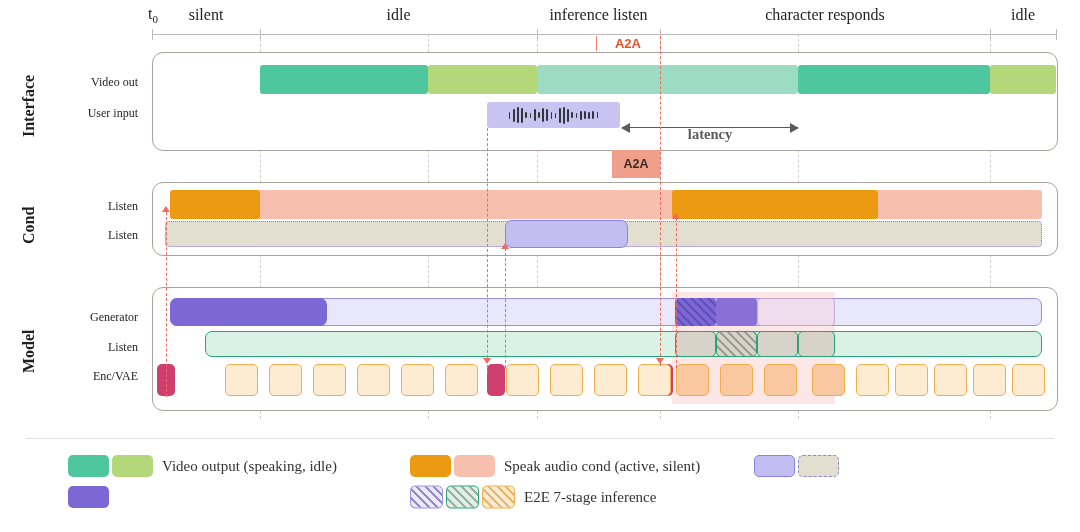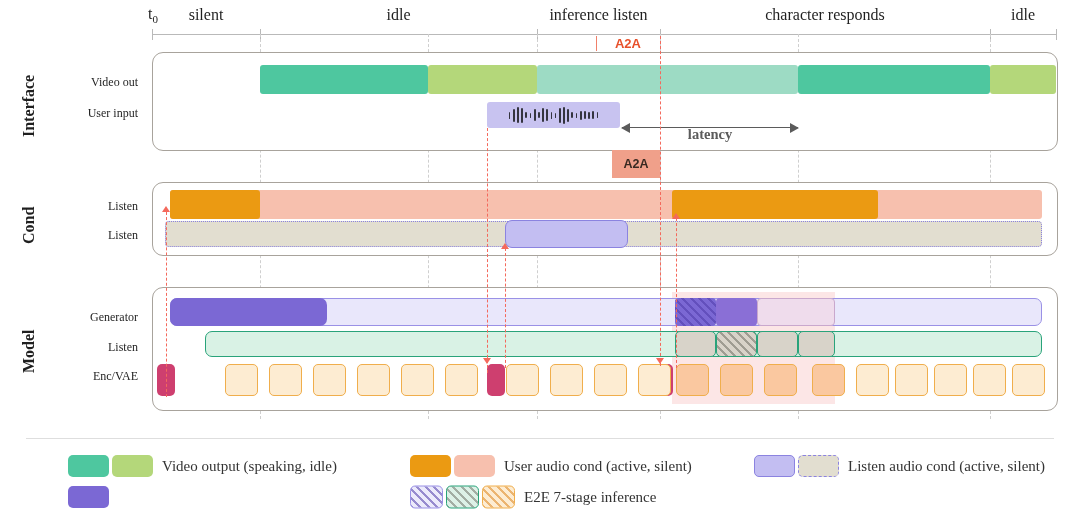--- a/index.html
+++ b/index.html
@@ -247,26 +247,25 @@
       <div class="lg-sw" style="background: rgb(78, 199, 159);"></div>
       <div class="lg-sw lg-gap" style="background: rgb(180, 215, 122);"></div>
       <span class="lg-text">Video output (speaking, idle)</span>
     </div>
     <div class="lg-item" style="left: 62px; top: 497px; transform: translateY(-50%);">
       <div class="lg-sw" style="background: rgb(123, 104, 212);"></div>
     </div>
     <div class="lg-item" style="left: 404px; top: 466px; transform: translateY(-50%);">
       <div class="lg-sw" style="background: rgb(235, 154, 18);"></div>
       <div class="lg-sw lg-gap" style="background: rgb(247, 192, 174);"></div>
-      <span class="lg-text">User audio cond (active, silent)</span>
+      <span class="lg-text">Speak audio cond (active, silent)</span>
     </div>
     <div class="lg-item" style="left: 404px; top: 497px; transform: translateY(-50%);">
       <div class="lg-sw hatch-purple" style="width: 33px; height: 23px; border-radius: 5px; box-sizing: border-box; border: 1.5px solid rgb(154, 145, 230); background-color: rgb(236, 234, 251);"></div>
       <div class="lg-sw lg-gap hatch-green" style="width: 33px; height: 23px; border-radius: 5px; box-sizing: border-box; border: 1.5px solid rgb(41, 163, 122); background-color: rgb(221, 241, 231); margin-left: 3px;"></div>
       <div class="lg-sw lg-gap hatch-orange" style="width: 33px; height: 23px; border-radius: 5px; box-sizing: border-box; border: 1.5px solid rgb(240, 174, 76); background-color: rgb(253, 236, 210); margin-left: 3px;"></div>
       <span class="lg-text">E2E 7-stage inference</span>
     </div>
     <div class="lg-item" style="left: 748px; top: 466px; transform: translateY(-50%);">
       <div class="lg-sw" style="background: rgb(195, 190, 242); border: 1.5px solid rgb(139, 131, 224);"></div>
       <div class="lg-sw lg-gap" style="background: rgb(226, 222, 208); border: 1.5px dashed rgb(139, 131, 224);"></div>
-      <span class="lg-text">Listen audio cond (active, silent)</span>
     </div>
   </div>
 
 </body></html>

